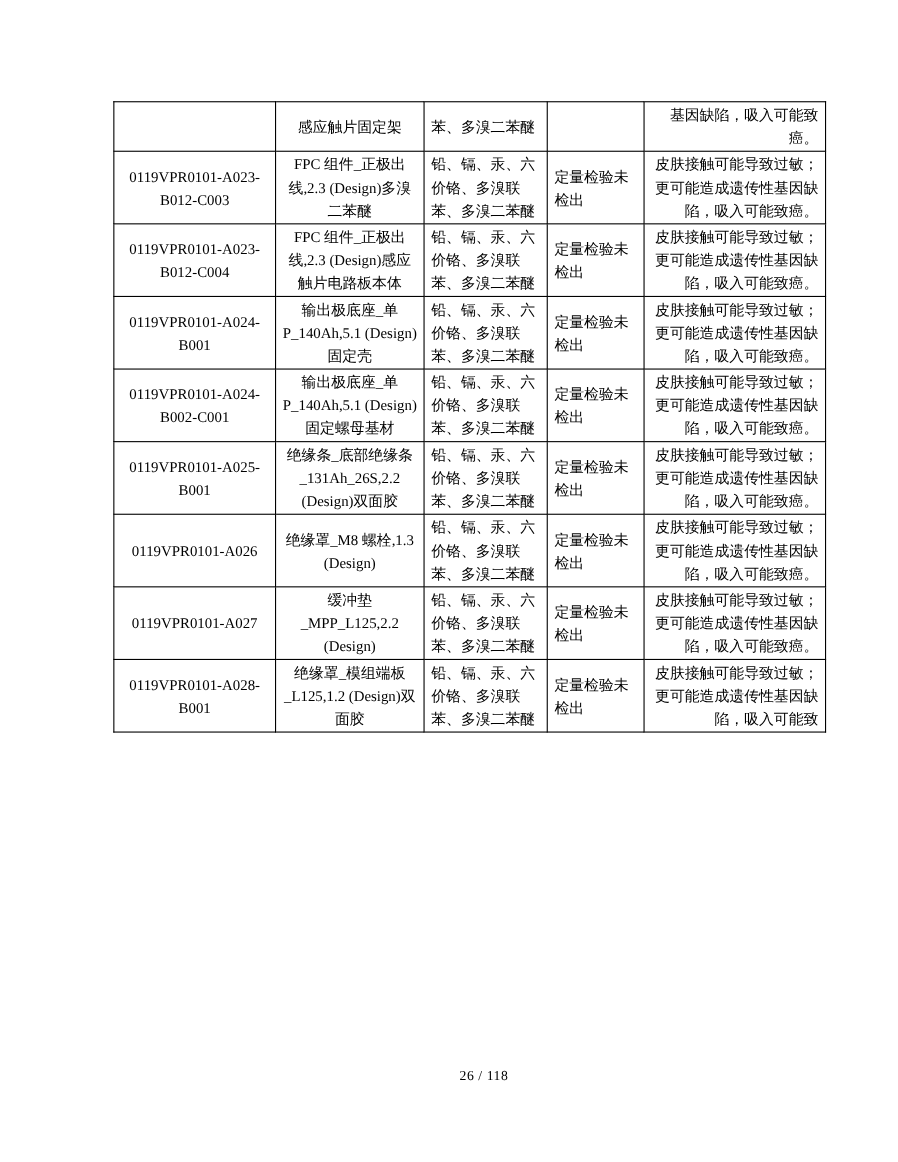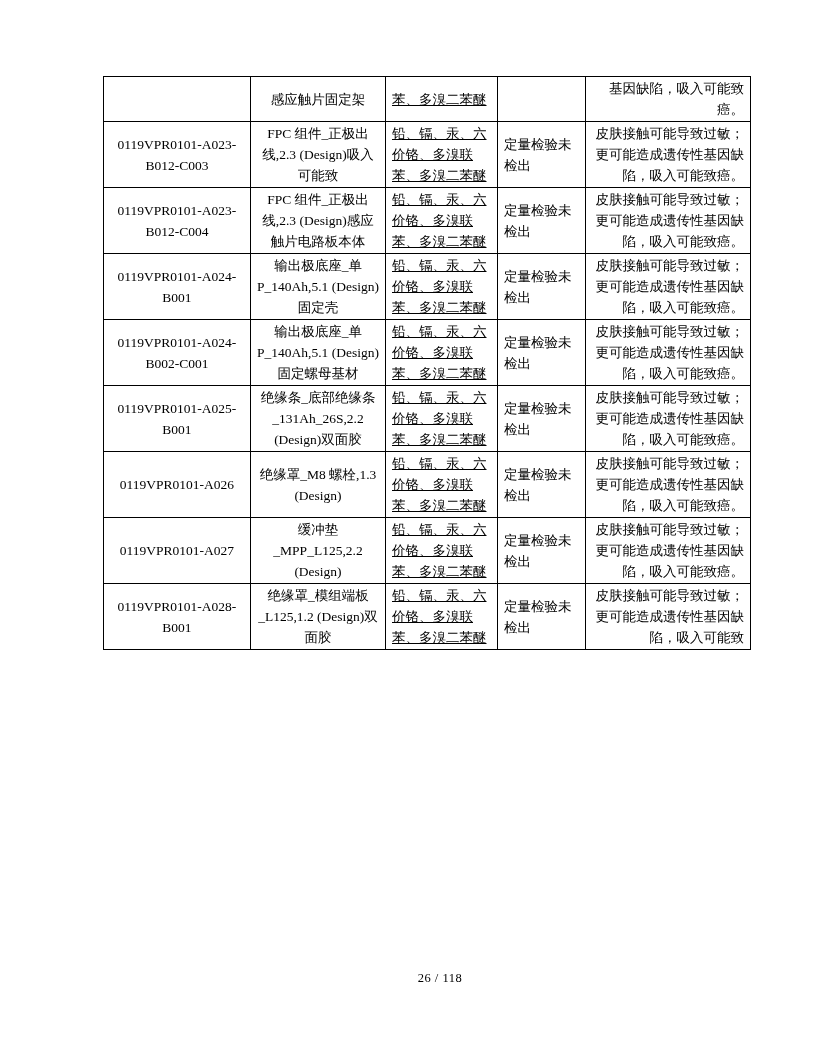--- a/index.html
+++ b/index.html
@@ -8,37 +8,37 @@
     width: 816px;
     height: 1056px;
     background: #ffffff;
     color: #000000;
     font-family: "Liberation Serif", "DejaVu Serif", serif;
     overflow: hidden;
   }
   table.doc-table {
     position: absolute;
     left: 103px;
-    top: 76px;
+    top: 92px;
     width: 647px;
     border-collapse: collapse;
     table-layout: fixed;
   }
   table.doc-table td {
     border: 1px solid #000000;
     font-size: 13.5px;
     line-height: 21px;
     padding: 1px 6px;
     vertical-align: middle;
     word-wrap: break-word;
     overflow-wrap: break-word;
   }
   td.col-part      { text-align: center;  padding-left: 5px; }
   td.col-component { text-align: center; padding-left: 4px; padding-right: 4px; }
-  td.col-substance { text-align: left;  padding-left: 8px; padding-right: 4px; text-decoration: underline; }
+  td.col-substance { text-align: left;  padding-left: 8px; padding-right: 4px; }
   td.col-test      { text-align: left;  padding-left: 7px; }
   td.col-hazard    { text-align: right;  padding-left: 6px; padding-right: 13px; }
   .page-footer {
     position: absolute;
     top: 971px;
     left: 0;
     width: 100%;
     text-align: center;
     font-size: 12.5px;
     letter-spacing: 0.5px;
@@ -62,21 +62,21 @@
     <tbody id="table-body">
         <tr>
           <td class="col-part"></td>
           <td class="col-component">感应触片固定架</td>
           <td class="col-substance">苯、多溴二苯醚</td>
           <td class="col-test"></td>
           <td class="col-hazard">基因缺陷，吸入可能致癌。</td>
         </tr>
         <tr>
           <td class="col-part">0119VPR0101-A023-B012-C003</td>
-          <td class="col-component">FPC 组件_正极出线,2.3 (Design)吸入可能致</td>
+          <td class="col-component">FPC 组件_正极出线,2.3 (Design)多溴二苯醚</td>
           <td class="col-substance">铅、镉、汞、六价铬、多溴联苯、多溴二苯醚</td>
           <td class="col-test">定量检验未检出</td>
           <td class="col-hazard">皮肤接触可能导致过敏；更可能造成遗传性基因缺陷，吸入可能致癌。</td>
         </tr>
         <tr>
           <td class="col-part">0119VPR0101-A023-B012-C004</td>
           <td class="col-component">FPC 组件_正极出线,2.3 (Design)感应触片电路板本体</td>
           <td class="col-substance">铅、镉、汞、六价铬、多溴联苯、多溴二苯醚</td>
           <td class="col-test">定量检验未检出</td>
           <td class="col-hazard">皮肤接触可能导致过敏；更可能造成遗传性基因缺陷，吸入可能致癌。</td>

